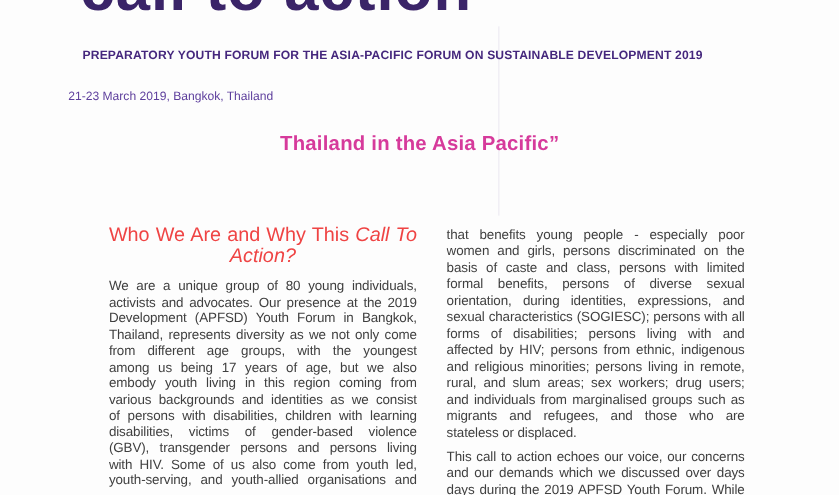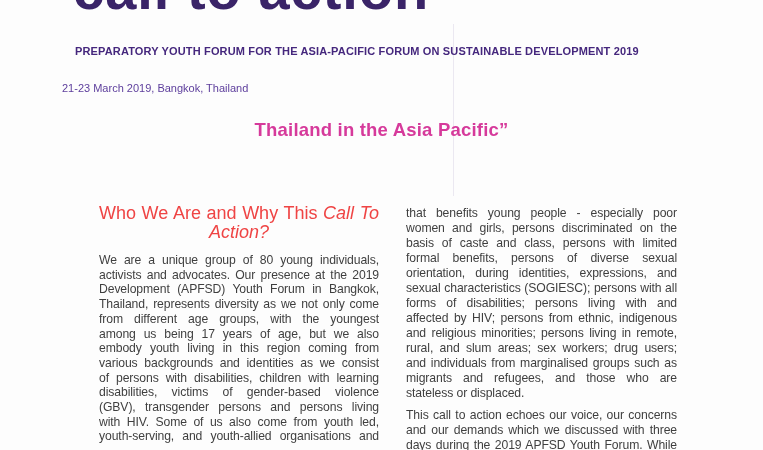--- a/index.html
+++ b/index.html
@@ -104,18 +104,18 @@
         <div class="jline">forms of disabilities; persons living with and</div>
         <div class="jline">affected by HIV; persons from ethnic, indigenous</div>
         <div class="jline">and religious minorities; persons living in remote,</div>
         <div class="jline">rural, and slum areas; sex workers; drug users;</div>
         <div class="jline">and individuals from marginalised groups such as</div>
         <div class="jline">migrants and refugees, and those who are</div>
         <div class="line-flush">stateless or displaced.</div>
       </div>
     <div class="body-par par-gap">
         <div class="jline">This call to action echoes our voice, our concerns</div>
-        <div class="jline">and our demands which we discussed with three</div>
+        <div class="jline">and our demands which we discussed over days</div>
         <div class="jline">days during the 2019 APFSD Youth Forum. While</div>
       </div>
   </div>
 
 </div>
 
 </body></html>

